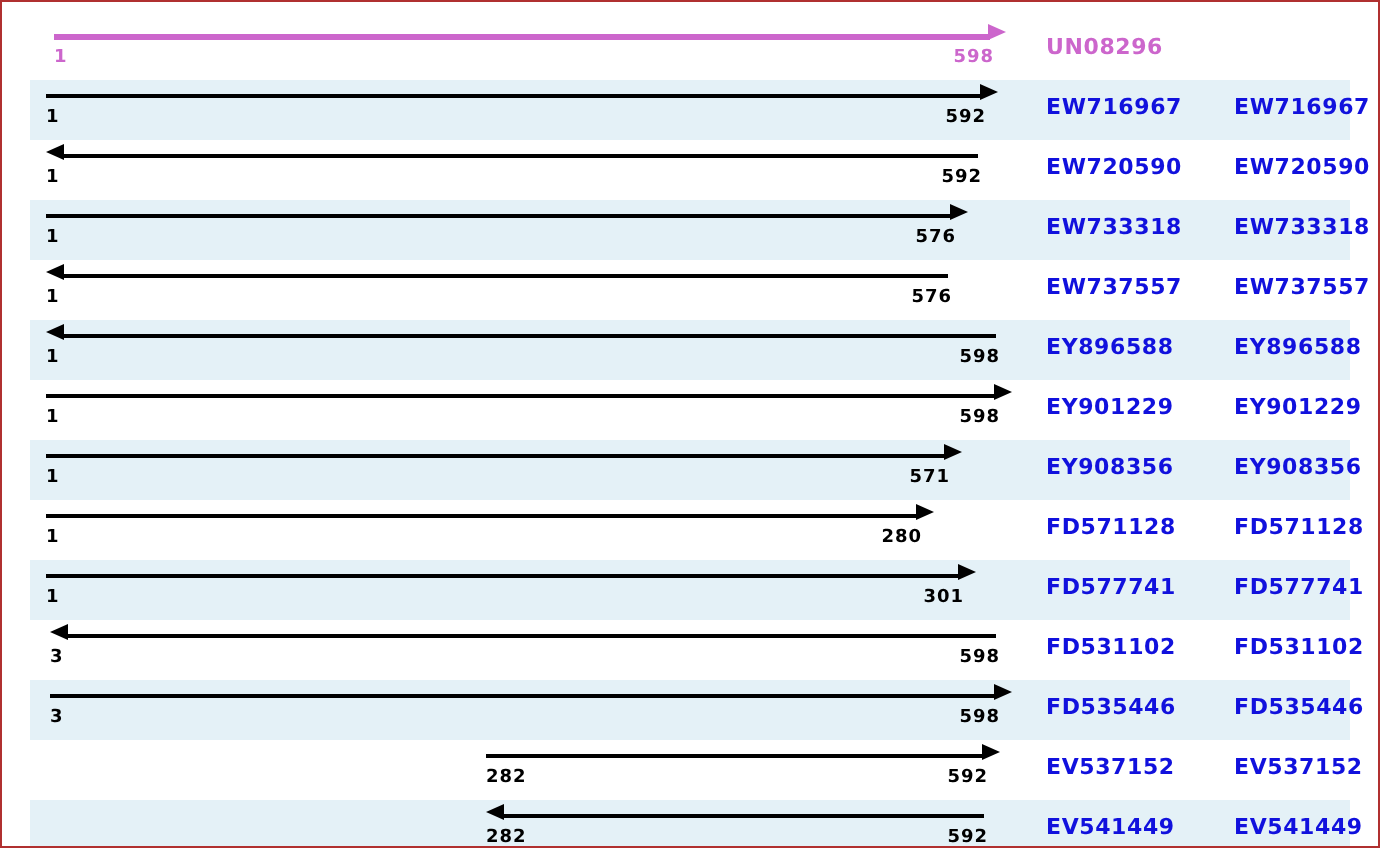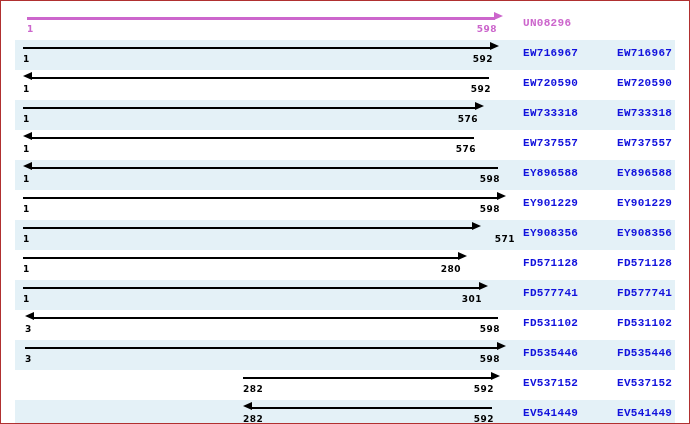--- a/index.html
+++ b/index.html
@@ -74,21 +74,20 @@
   .num.end { text-align: right; }
 
   .label {
     position: absolute;
     top: 7px;
     font-size: 11px;
     font-weight: bold;
     color: #1111dd;
     white-space: nowrap;
     letter-spacing: 0.3px;
-    font-family: Liberation Mono, monospace;
   }
   .label.magenta { color: #cc66cc; font-weight: bold; }
   .label.c1 { left: 508px; }
   .label.c2 { left: 602px; }
 </style>
 </head>
 <body>
 
 <div id="page">
     <div class="row" style="top: 9px;">
@@ -158,21 +157,21 @@
         <div class="num end" style="left: 461px; width: 24px; text-align: right;">598</div>
       </div>
       <a class="label c1">EY901229</a>
       <a class="label c2">EY901229</a>
     </div>
     <div class="row shaded" style="top: 219px;">
       <div class="track">
         <div class="seg" style="left: 8px; width: 450px;"></div>
         <div class="head right" style="left: 457px;"></div>
         <div class="num start" style="left: 8px;">1</div>
-        <div class="num end" style="left: 436px; width: 24px; text-align: right; margin-left: 40px;">571</div>
+        <div class="num end" style="left: 436px; width: 24px; text-align: right;">571</div>
       </div>
       <a class="label c1">EY908356</a>
       <a class="label c2">EY908356</a>
     </div>
     <div class="row" style="top: 249px;">
       <div class="track">
         <div class="seg" style="left: 8px; width: 436px;"></div>
         <div class="head right" style="left: 443px;"></div>
         <div class="num start" style="left: 8px;">1</div>
         <div class="num end" style="left: 422px; width: 24px; text-align: right;">280</div>

